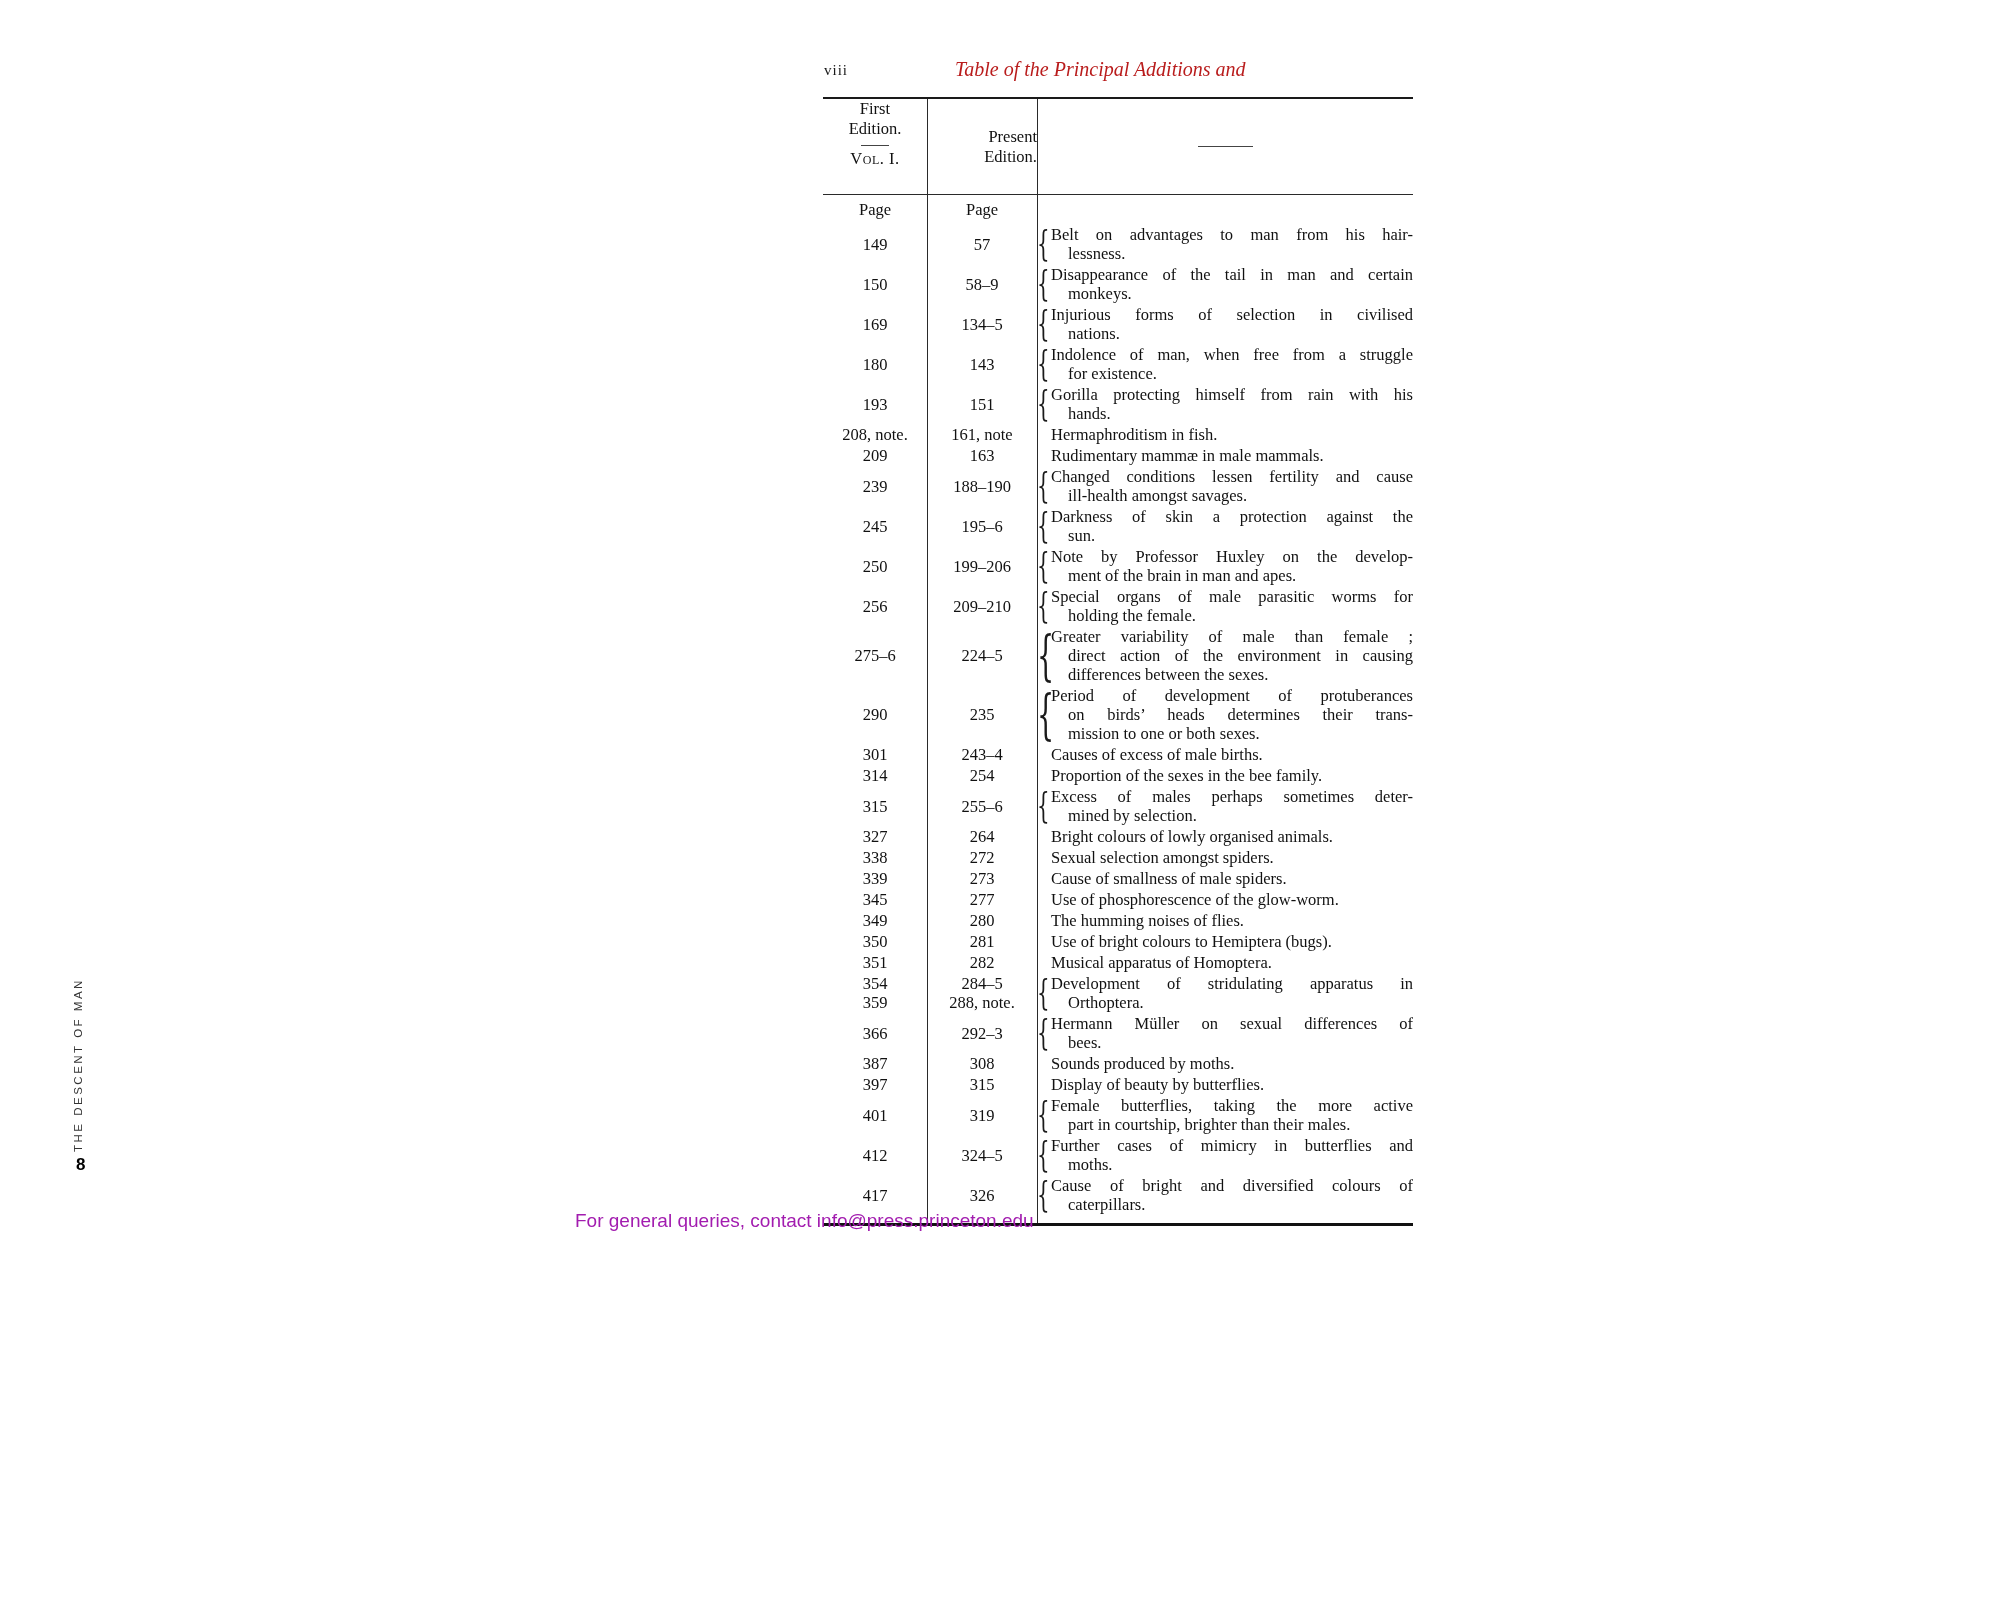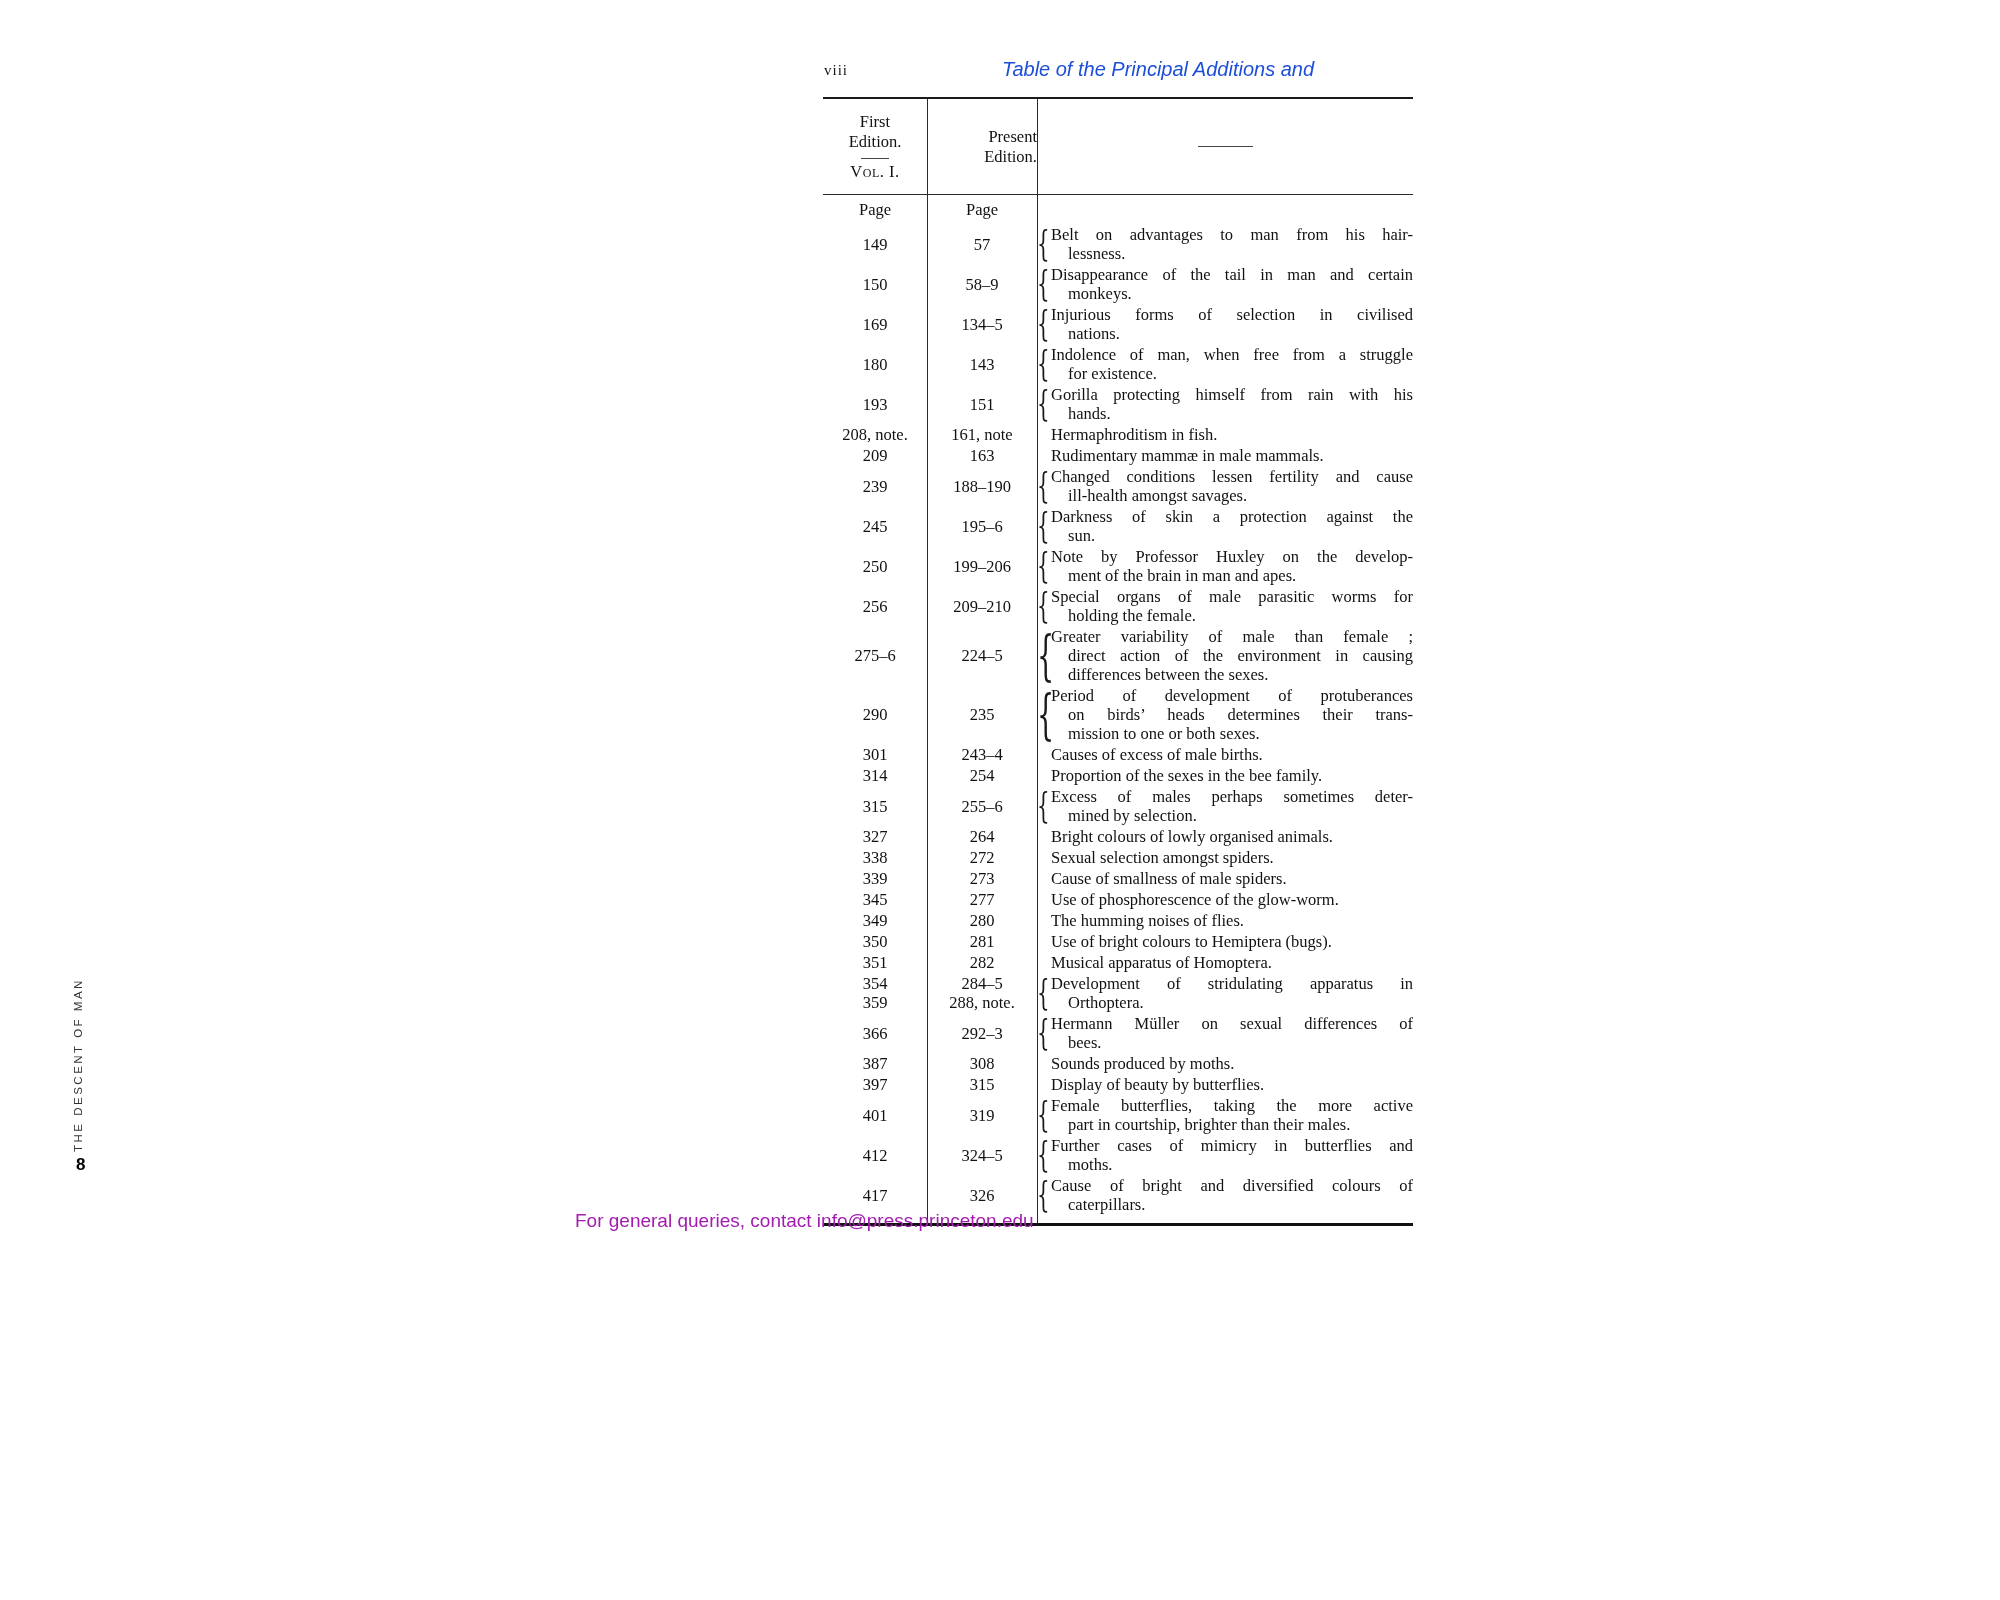--- a/index.html
+++ b/index.html
@@ -14,39 +14,39 @@
     font-family:"Liberation Sans", sans-serif;
     font-size:16.5px; line-height:21px; color:#000;
   }
 
   
   .folio-viii {
     position:absolute; left:824px; top:62px;
     font-family:"Liberation Serif", serif; font-size:15px; letter-spacing:1px; color:#1a1a1a;
   }
   .running-title {
-    position:absolute; left:1002px; top:58px;
-    font-family:Liberation Sans, sans-serif; font-style:italic; font-size:20px; color:#1d4ed8;
+    position:absolute; left:955px; top:58px;
+    font-family:Liberation Serif, serif; font-style:italic; font-size:20px; color:#b91c1c;
   }
 
   
   .table-grid {
     position:absolute; left:823px; top:97px; width:590px;
     border-top:2px solid #1a1a1a; border-bottom:3px solid #111;
     font-family:"Liberation Serif", serif; font-size:16.5px; color:#111;
   }
   .vline { position:absolute; top:0; bottom:0; width:1px; background:#2a2a2a; }
   .vline.v1 { left:104px; }
   .vline.v2 { left:214px; }
 
   .thead {
     display:grid; grid-template-columns:104px 110px 1fr;
     border-bottom:1px solid #2a2a2a; height:95px;
   }
-  .hc1 { padding-top:13px; text-align:center; line-height:20px; }
+  .hc1 { text-align:center; line-height:20px; }
   .hc2 { display:flex; flex-direction:column; justify-content:center; text-align:right; line-height:20px; }
   .hc3 { display:flex; align-items:center; justify-content:center; }
   .mini-rule { width:28px; height:1px; background:#444; margin:6px auto 3px; }
   .mini-rule.wide { width:55px; margin:0; }
   .smallcaps { font-variant:small-caps; letter-spacing:0.5px; }
 
   .subhead { display:grid; grid-template-columns:104px 110px 1fr; padding:5px 0 2px; line-height:19px; }
   .subhead > div { text-align:center; }
 
   .rows { padding:2px 0 7px; }

